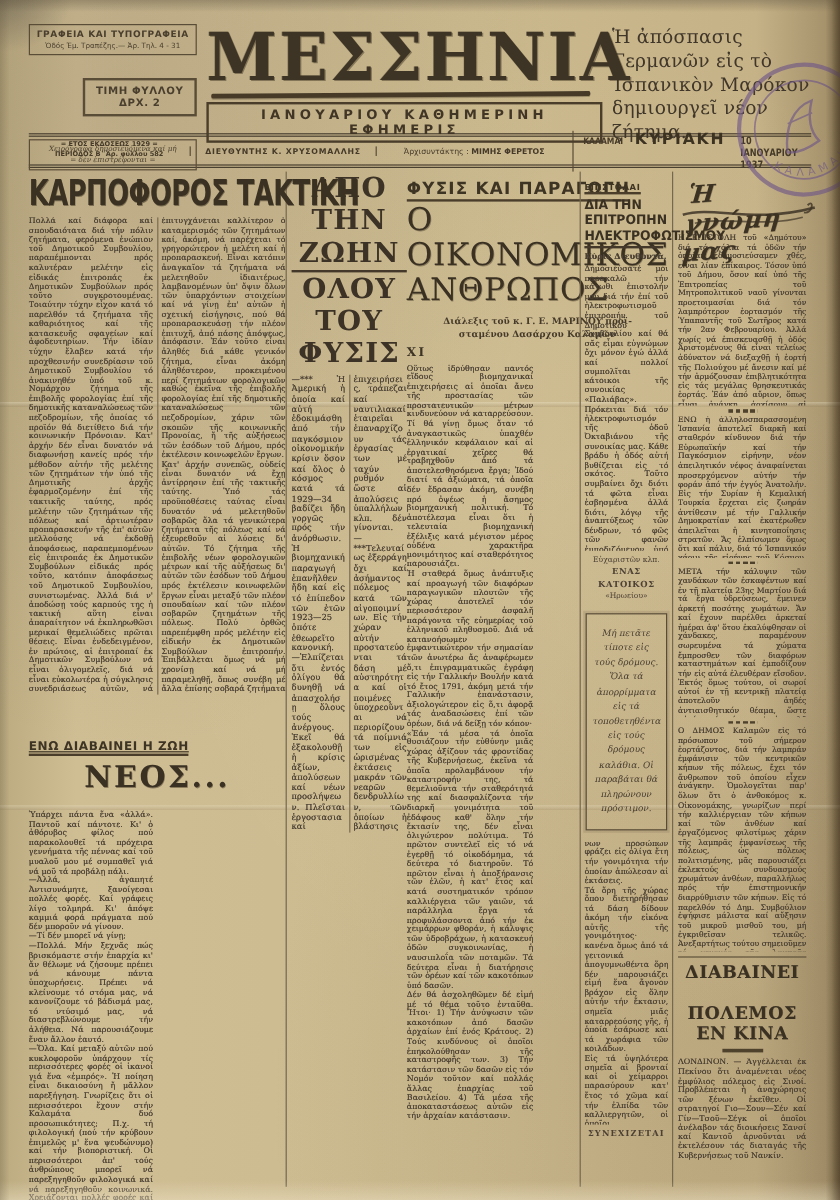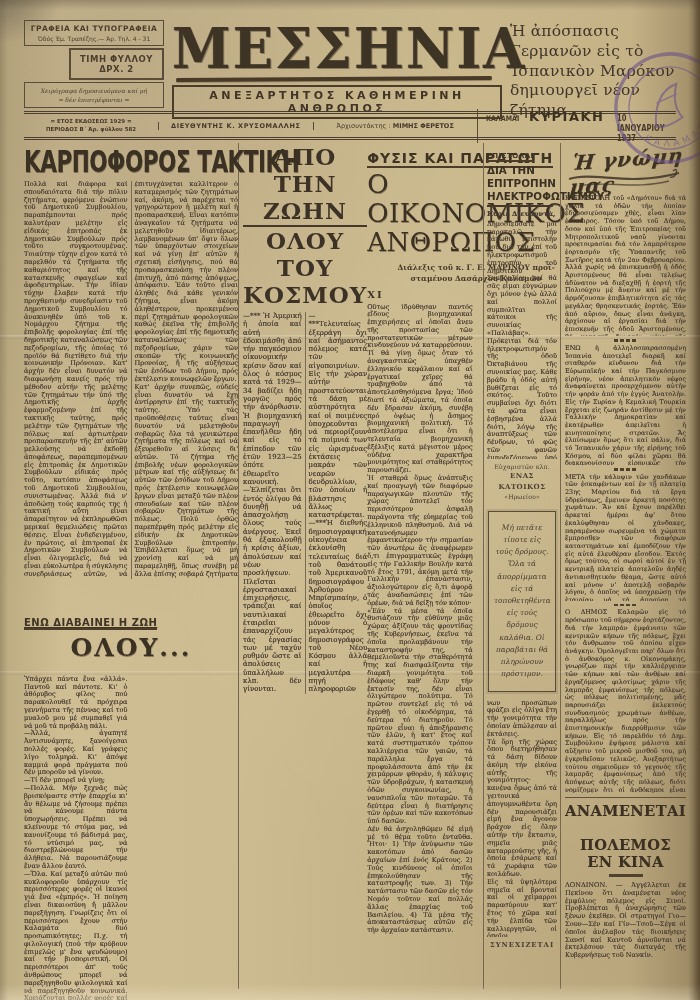--- a/index.html
+++ b/index.html
@@ -17,21 +17,21 @@
   .edge-right{top:0;bottom:0;right:0;width:12px;background:linear-gradient(90deg,transparent,rgba(70,55,33,.6));}
   .edge-left{top:0;bottom:0;left:0;width:8px;background:linear-gradient(90deg,rgba(100,88,64,.30),transparent);}
   .corner-tl{left:0;top:0;width:60px;height:44px;background:radial-gradient(at top left,rgba(70,66,60,.45),transparent 70%);}
   .crease1{left:0;right:0;top:335px;height:4px;background:linear-gradient(rgba(255,250,230,.28),rgba(95,78,50,.15));}
   .crease2{left:0;right:0;top:671px;height:4px;background:linear-gradient(rgba(255,250,230,.22),rgba(95,78,50,.12));}
 
   .sheet{position:absolute;left:24px;top:20px;width:652px;}
 
   
   .mast{display:flex;gap:8px;height:88px;}
-  .info-col{width:140px;display:flex;flex-direction:column;gap:2px;font-family:"DejaVu Sans",sans-serif;}
+  .info-col{width:140px;display:flex;flex-direction:column;gap:19px;font-family:"DejaVu Sans",sans-serif;}
   .ibox{border:1px solid #5a4d38;text-align:center;padding:3px 2px;color:#4a3f2e;}
   .ib-title{font-size:7.5px;font-weight:bold;letter-spacing:.5px;}
   .ib-sub{font-size:6px;margin-top:2px;}
   .ibox.price{font-size:8.5px;font-weight:bold;letter-spacing:.5px;padding:4px 2px;border-width:2px;margin-left:45px;}
   .ibox.ms{font-size:6px;font-style:italic;font-family:"DejaVu Serif",serif;line-height:1.5;}
   .logo-col{width:330px;text-align:center;position:relative;}
   .paper-title{font-size:53px;line-height:56px;font-weight:bold;letter-spacing:2px;color:#3d3425;
     transform:scaleY(1.04);text-shadow:1px 1px 0 rgba(58,47,28,.45), -0.5px 0 0 rgba(58,47,28,.35);}
   .title-rule{height:4px;margin:1px 10px 3px 4px;background:#473b28;border-radius:2px/3px;transform:rotate(-.4deg);box-shadow:0 1px 0 rgba(58,47,28,.3);}
   .paper-subtitle{display:inline-block;border:2px solid #4a3e2b;padding:2px 10px;margin-top:1px;
@@ -139,21 +139,21 @@
         </div>
         <div class="ibox price">ΤΙΜΗ ΦΥΛΛΟΥ ΔΡΧ. 2</div>
         <div class="ibox ms">
           <div>Χειρόγραφα δημοσιευόμενα καί μή</div>
           <div>= δέν ἐπιστρέφονται =</div>
         </div>
       </div>
       <div class="logo-col">
         <div class="paper-title">ΜΕΣΣΗΝΙΑ</div>
         <div class="title-rule"></div>
-        <div class="paper-subtitle">ΑΝΕΞΑΡΤΗΤΟΣ ΚΑΘΗΜΕΡΙΝΗ ΑΝΘΡΩΠΟΣ</div>
+        <div class="paper-subtitle">ΙΑΝΟΥΑΡΙΟΥ ΚΑΘΗΜΕΡΙΝΗ ΕΦΗΜΕΡΙΣ</div>
       </div>
       <div class="note-col">Ἡ ἀπόσπασις Γερμανῶν εἰς τὸ Ἱσπανικὸν Μαρόκον δημιουργεῖ νέον ζήτημα.</div>
     </header>
 
     <div class="dateline">
       <div class="dl-cell dl1">
         <div>= ΕΤΟΣ ΕΚΔΟΣΕΩΣ 1929 =</div>
         <div>ΠΕΡΙΟΔΟΣ Β΄  Ἀρ. φύλλου 582</div>
       </div>
       <div class="dl-cell dl2">ΔΙΕΥΘΥΝΤΗΣ Κ. ΧΡΥΣΟΜΑΛΛΗΣ</div>
@@ -171,38 +171,38 @@
     <main class="cols">
 
       <section class="c1">
         <article>
           <h1 class="head-a">ΚΑΡΠΟΦΟΡΟΣ ΤΑΚΤΙΚΗ</h1>
           <div class="twocol body h-a">Πολλά καί διάφορα καί σπουδαιότατα διά τήν πόλιν ζητήματα, φερόμενα ἐνώπιον τοῦ Δημοτικοῦ Συμβουλίου, παραπέμπονται πρός καλυτέραν μελέτην εἰς εἰδικάς ἐπιτροπάς ἐκ Δημοτικῶν Συμβούλων πρός τοῦτο συγκροτουμένας. Τοιαύτην τύχην εἶχον κατά τό παρελθόν τά ζητήματα τῆς καθαριότητος καί τῆς κατασκευῆς σφαγείων καί ἀφοδευτηρίων. Τήν ἰδίαν τύχην ἔλαβεν κατά τήν προχθεσινήν συνεδρίασιν τοῦ Δημοτικοῦ Συμβουλίου τό ἀνακινηθέν ὑπό τοῦ κ. Νομάρχου ζήτημα τῆς ἐπιβολῆς φορολογίας ἐπί τῆς δημοτικῆς καταναλώσεως τῶν πεζοδρομίων, τῆς ὁποίας τό προϊόν θά διετίθετο διά τήν κοινωνικήν Πρόνοιαν. Κατ' ἀρχήν δέν εἶναι δυνατόν νά διαφωνήσῃ κανείς πρός τήν μέθοδον αὐτήν τῆς μελέτης τῶν ζητημάτων τήν ὑπό τῆς Δημοτικῆς ἀρχῆς ἐφαρμοζομένην ἐπί τῆς τακτικῆς ταύτης, πρός μελέτην τῶν ζητημάτων τῆς πόλεως καί ἀρτιωτέραν προπαρασκευήν τῆς ἐπ' αὐτῶν μελλούσης νά ἐκδοθῇ ἀποφάσεως, παραπεμπομένων εἰς ἐπιτροπάς ἐκ Δημοτικῶν Συμβούλων εἰδικάς πρός τοῦτο, κατόπιν ἀποφάσεως τοῦ Δημοτικοῦ Συμβουλίου, συνιστωμένας. Ἀλλά διά ν' ἀποδώσῃ τούς καρπούς της ἡ τακτική αὕτη εἶναι ἀπαραίτητον νά ἐκπληρωθῶσι μερικαί θεμελιώδεις πρῶται θέσεις. Εἶναι ἐνδεδειγμένον, ἐν πρώτοις, αἱ ἐπιτροπαί ἐκ Δημοτικῶν Συμβούλων νά εἶναι ὀλιγομελεῖς, διά νά εἶναι εὐκολωτέρα ἡ σύγκλησις συνεδριάσεως αὐτῶν, νά ἐπιτυγχάνεται καλλίτερον ὁ καταμερισμός τῶν ζητημάτων καί, ἀκόμη, νά παρέχεται τό γρηγορώτερον ἡ μελέτη καί ἡ προπαρασκευή. Εἶναι κατόπιν ἀναγκαῖον τά ζητήματα νά μελετηθοῦν ἰδιαιτέρως, λαμβανομένων ὑπ' ὄψιν ὅλων τῶν ὑπαρχόντων στοιχείων καί νά γίνῃ ἐπ' αὐτῶν ἡ σχετική εἰσήγησις, πού θά προπαρασκευάσῃ τήν πλέον ἐπιτυχῆ, ἀπό πάσης ἀπόψεως, ἀπόφασιν. Ἐάν τοῦτο εἶναι ἀληθές διά κάθε γενικόν ζήτημα, εἶναι ἀκόμη ἀληθέστερον, προκειμένου περί ζητημάτων φορολογικῶν καθώς ἐκεῖνα τῆς ἐπιβολῆς φορολογίας ἐπί τῆς δημοτικῆς καταναλώσεως τῶν πεζοδρομίων, χάριν τῶν σκοπῶν τῆς κοινωνικῆς Προνοίας, ἤ τῆς αὐξήσεως τῶν ἐσόδων τοῦ Δήμου, πρός ἐκτέλεσιν κοινωφελῶν ἔργων.
 Κατ' ἀρχήν συνεπῶς, οὐδείς εἶναι δυνατόν νά ἔχῃ ἀντίρρησιν ἐπί τῆς τακτικῆς ταύτης. Ὑπό τάς προϋποθέσεις ταύτας εἶναι δυνατόν νά μελετηθοῦν σοβαρῶς ὅλα τά γενικώτερα ζητήματα τῆς πόλεως καί νά ἐξευρεθοῦν αἱ λύσεις δι' αὐτῶν. Τό ζήτημα τῆς ἐπιβολῆς νέων φορολογικῶν μέτρων καί τῆς αὐξήσεως δι' αὐτῶν τῶν ἐσόδων τοῦ Δήμου πρός ἐκτέλεσιν κοινωφελῶν ἔργων εἶναι μεταξύ τῶν πλέον σπουδαίων καί τῶν πλέον σοβαρῶν ζητημάτων τῆς πόλεως. Πολύ ὀρθῶς παρεπέμφθη πρός μελέτην εἰς εἰδικήν ἐκ Δημοτικῶν Συμβούλων ἐπιτροπήν. Ἐπιβάλλεται ὅμως νά μή χρονίσῃ καί νά μή παραμεληθῇ, ὅπως συνέβη μέ ἄλλα ἐπίσης σοβαρά ζητήματα τῆς πόλεως. Ἐντεῦθεν δυνάμεθα νά ἀναμένωμεν καρποφόρον ἀπόδοσιν τῆς τακτικῆς ταύτης ὑπέρ τῶν γενικωτέρων συμφερόντων τῆς πόλεως καί τῶν κατοίκων της.</div>
         </article>
         <article style="display:flex;flex-direction:column;flex:1;">
           <div class="kicker life-kick">ΕΝΩ ΔΙΑΒΑΙΝΕΙ Η ΖΩΗ</div>
-          <h2 class="head-alla">ΟΛΟΥ...</h2>
+          <h2 class="head-alla">ΝΕΟΣ...</h2>
           <div class="twocol body h-life">
             <span>Ὑπάρχει πάντα ἕνα «ἀλλά». Παντοῦ καί πάντοτε. Κι' ὁ ἀθόρυβος φίλος πού παρακολουθεῖ τά πρόχειρα γεννήματα τῆς πέννας καί τοῦ μυαλοῦ μου μέ συμπαθεῖ γιά νά μοῦ τά προβάλῃ πάλι.
 —Ἀλλά, ἀγαπητέ Ἀντισυνάμητε, ξανοίγεσαι πολλές φορές. Καί γράφεις λίγο τολμηρά. Κι' ἀπόψε καμμιά φορά πράγματα πού δέν μποροῦν νά γίνουν.
 —Τί δέν μπορεῖ νά γίνῃ;
 —Πολλά. Μήν ξεχνᾶς πώς βρισκόμαστε στήν ἐπαρχία κι' ἄν θέλωμε νά ζήσουμε πρέπει νά κάνουμε πάντα ὑποχωρήσεις. Πρέπει νά κλείνουμε τό στόμα μας, νά κανονίζουμε τό βάδισμά μας, τό ντύσιμό μας, νά διαστρεβλώνουμε τήν ἀλήθεια. Νά παρουσιάζουμε ἕναν ἄλλον ἑαυτό.
 —Ὅλα. Καί μεταξύ αὐτῶν πού κυκλοφοροῦν ὑπάρχουν τίς περισσότερες φορές οἱ ἱκανοί γιά ἕνα «ἐμπρός». Ἡ ποίηση εἶναι δικαιοσύνη ἤ μᾶλλον παρεξήγηση. Γνωρίζεις ὅτι οἱ περισσότεροι ἔχουν στήν Καλαμάτα δυό προσωπικότητες; Π.χ. τή φιλολογική (πού τήν κρύβουν ἐπιμελῶς μ' ἕνα ψευδώνυμο) καί τήν βιοποριστική. Οἱ περισσότεροι ἀπ' τούς ἀνθρώπους μπορεῖ νά παρεξηγηθοῦν φιλολογικά καί νά παρεξηγηθοῦν κοινωνικά. Χρειάζονται πολλές φορές καί λένε· «Ἀξίζει ν' ἀπευθύνεται κανείς στούς λίγους; Κι ἀξίζει νά γράφῃ, νά δικαιώνεται ὡς διανοούμενος, γιά νά τόν παρερμηνεύουν οἱ πολλοί;»
 —Ἀλλά δέν τ' ἀγνοεῖ φυσικά κανείς πώς τό πρόγραμμα αὐτό δέν μπορεῖ νά κρατήσῃ. Ἡ καθημερινή ἐμφάνιση στό προσκήνιο τῆς ζωῆς ἔχει τά βλάβη της περισσότερο. Δυστυχῶς ὁ πολύς κόσμος βλέπει τήν ἐπιφάνεια. Δέν ἔχει τή δύναμη νά μπῇ στήν οὐσία. Μιλᾶ γιά συντροφιές, γιά ἐπαγγελίες στίς γιορτές, γιά ἀποκριάτικες. Πολύ φοβοῦμαι πώς κάνω λάθος· θά μείνουν κάποια. Δέν λέω. Ὑπάρχουν ἄνθρωποι πού μπορεῖ νά τ' ἀφήσουν ὅλα. Μά ἔχει χαρβάλωμα ἡ σοφία. Κι' ἡ ὠφέλεια θά ἔρθῃ μόνο ἀπό τούς θαρραλέους, πού μιλοῦν καί ἡ ἔπαρσις ἀκόμη δέν τούς ἔχει κυριεύσει.</span>
             
           </div>
         </article>
       </section>
 
       <section class="c2">
         <article>
           <h1 class="head-world">
             <span class="hw1">ΑΠΟ ΤΗΝ ΖΩΗΝ</span><br>
-            <span>ΟΛΟΥ ΤΟΥ ΚΟΣΜΟΥ</span>
+            <span>ΟΛΟΥ ΤΟΥ ΦΥΣΙΣ</span>
           </h1>
           <div class="twocol body h-world" style="font-size:7px;line-height:8.3px;">—*** Ἡ Ἀμερική ἡ ὁποία καί αὐτή ἐδοκιμάσθη ἀπό τήν παγκόσμιον οἰκονομικήν κρίσιν ὅσον καί ὅλος ὁ κόσμος κατά τά 1929—34 βαδίζει ἤδη γοργῶς πρός τήν ἀνόρθωσιν. Ἡ βιομηχανική παραγωγή ἐπανῆλθεν ἤδη καί εἰς τό ἐπίπεδον τῶν ἐτῶν 1923—25 ὁπότε ἐθεωρεῖτο κανονική.
 —Ἐλπίζεται ὅτι ἐντός ὀλίγου θά δυνηθῇ νά ἀπασχολήσῃ ὅλους τούς ἀνέργους. Ἐκεῖ θά ἐξακολουθῇ ἡ κρίσις ἀξίων, ἀπολύσεων καί νέων προσλήψεων. Πλεῖσται ἐργοστασιακαί ἐπιχειρήσεις, τράπεζαι καί ναυτιλιακαί ἑταιρεῖαι ἐπαναρχίζουν τάς ἐργασίας των μέ ταχύν ρυθμόν ὥστε αἱ ἀπολύσεις ὑπαλλήλων κλπ. δέν γίνονται.
 —***Τελευταίως ἐξερράγη ὄχι καί ἀσήμαντος πόλεμος κατά τῶν αἰγοποιμνίων. Εἰς τήν χώραν αὐτήν προστατεύονται τά δάση μέ αὐστηρότητα καί οἱ ποιμένες ὑποχρεοῦνται νά περιορίζουν τά ποίμνιά των εἰς ὡρισμένας ἐκτάσεις μακράν τῶν νεαρῶν δενδρυλλίων, τῶν ὁποίων ἡ βλάστησις ἄλλως καταστρέφεται.
 —***Ἡ διεθνής δημοσιογραφική οἰκογένεια ἐκλονίσθη τελευταίως διά τοῦ θανάτου τοῦ Ἀμερικανοῦ δημοσιογράφου Ἀρθούρου Μπρίσμπαίην, ὁ ὁποῖος ἐθεωρεῖτο ὄχι μόνον ὁ μεγαλύτερος δημοσιογράφος τοῦ Νέου Κόσμου ἀλλά καί ἡ μεγαλυτέρα πηγή πληροφοριῶν τῆς Ἀμερικῆς. Ὁ Μπρίσμπαίην κατ' ἀρχάς διεκρίθη ὡς ἀστυνομικός συντάκτης. Αἱ ἐπιτυχίαι του ἦσαν τόσον μεγάλαι ὥστε κατώρθωσε νά αὐξήσῃ τήν κυκλοφορίαν τῆς ἐφημερίδος του ἀπό 300 εἰς 900 χιλ. φύλλα ἐντός ἑνός μόνου χρόνου.
 —Ὁ Μπρίσμπαίην τελευταίως εἶχεν ἐπιδοθῆ εἰς τά τυπογραφικά θέματα ἐπίσης ἐπιτυχῶς. Ἐξέδωσε περιοδικά καί ἐφημερίδας εἰς ὅλας τάς μεγάλας πόλεις. Κατά τά τελευταῖα μάλιστα ἔτη τό εἰσόδημά του ὑπερέβαινε τό ἑκατομμύριον δολλαρίων ἐτησίως, ποσόν τό ὁποῖον οὐδείς ἄλλος δημοσιογράφος τοῦ κόσμου ἐπέτυχε μέχρι σήμερον.
 —Ὁ Κουπαγιάδο ἀπεφάσισε καί ἵδρυσε νέαν «Κλινικήν» πρός περίθαλψιν τῶν αὐτοκινήτων εἰς τάς κλινικάς τοῦ ἐξωτερικοῦ. Εἰς τήν Ἑλληνικήν πρωτεύουσαν κατηρτίσθησαν τηλεσκοπικά συνεργεῖα ἀπό τά ὁποῖα ἐξοστρακίζονται οἱ πλάνητες τοῦ δρόμου καί μόλις φανῇ κανένα ἄπορον θῦμα τροχαίου δυστυχήματος δι' αὐτοκινήτων ἀμέσως συλλαμβάνεται ἀπό τούς φρουρούς.</div>
         </article>
         <article style="display:flex;flex-direction:column;flex:1;">
           <div class="kicker nat-kick">ΦΥΣΙΣ ΚΑΙ ΠΑΡΑΓΩΓΗ</div>
@@ -256,21 +256,21 @@
           <div class="body op-p">Η ΕΠΙΣΤΟΛΗ τοῦ «Δημότου» διά τά χάλια τά ὁδῶν τήν ὁποίαν ἐδημοσιεύσαμεν χθές, εἶναι λίαν ἐπίκαιρος. Τόσον ὑπό τοῦ Δήμου, ὅσον καί ὑπό τῆς Ἐπιτροπείας τοῦ Μητροπολιτικοῦ ναοῦ γίνονται προετοιμασίαι διά τόν λαμπρότερον ἑορτασμόν τῆς Ὑπαπαντῆς τοῦ Σωτῆρος κατά τήν 2αν Φεβρουαρίου. Ἀλλά χωρίς νά ἐπισκευασθῇ ἡ ὁδός Ἀριστομένους θά εἶναι τελείως ἀδύνατον νά διεξαχθῇ ἡ ἑορτή τῆς Πολιούχου μέ ἄνεσιν καί μέ τήν ἁρμόζουσαν ἐπιβλητικότητα εἰς τάς μεγάλας θρησκευτικάς ἑορτάς. Ἐάν ἀπό αὔριον, ὅπως εἶναι ἀνάγκη, ἀρχίσουν αἱ ἐργασίαι διά τήν ἐπισκευήν τῆς ὁδοῦ Ἀριστομένους, θά καταστῇ δυνατόν μέχρι τῆς ἡμέρας ἐκείνης νά ἔχῃ γίνῃ κάτι.</div>
           <div class="dinkus"></div>
           <div class="body op-p">ΕΝΩ ἡ ἀλληλοσπαρασσομένη Ἱσπανία ἀποτελεῖ διαρκῆ καί σταθερόν κίνδυνον διά τήν Εὐρωπαϊκήν καί τήν Παγκόσμιον εἰρήνην, νέον ἀπειλητικόν νέφος ἀναφαίνεται προσερχόμενον αὐτήν τήν φοράν ἀπό τήν ἐγγύς Ἀνατολήν. Εἰς τήν Συρίαν ἡ Κεμαλική Τουρκία ἔρχεται εἰς ζωηράν ἀντίθεσιν μέ τήν Γαλλικήν Δημοκρατίαν καί ἑκατέρωθεν ἀπειλεῖται ἡ κινητοποίησις στρατῶν. Ἄς ἐλπίσωμεν ὅμως ὅτι καί πάλιν, διά τό Ἰσπανικόν χάριν τῆς εἰρήνης τοῦ Κόσμου, αἱ δύο φίλαι χῶραι θά διακανονίσουν εἰρηνικῶς τήν διαφοράν των.</div>
           <div class="dinkus"></div>
           <div class="body op-p">ΜΕΤΑ τήν κάλυψιν τῶν χανδάκων τῶν ἐσκαφέντων καί ἐν τῇ πλατείᾳ 23ης Μαρτίου διά τά ἔργα ὑδρεύσεως, ἔμεινεν ἀρκετή ποσότης χωμάτων. Ἄν καί ἔχουν παρέλθει ἀρκεταί ἡμέραι ἀφ' ὅτου ἐκαλύφθησαν οἱ χάνδακες, παραμένουν σωρευμένα τά χώματα ἔμπροσθεν τῶν διαφόρων καταστημάτων καί ἐμποδίζουν τήν εἰς αὐτά ἐλευθέραν εἴσοδον. Ἐκτός ὅμως τούτου, οἱ σωροί αὐτοί ἐν τῇ κεντρικῇ πλατείᾳ ἀποτελοῦν ἀηδές ἀντιαισθητικόν θέαμα, ὥστε αὐτό καί μόνον ν' ἀποτελῇ σοβαρόν λόγον, ὁ ὁποῖος νά ὑποχρεώσῃ τήν ἑταιρίαν νά τά ἀποσύρῃ τό συντομώτερον.</div>
           <div class="dinkus"></div>
           <div class="body op-p">Ο ΔΗΜΟΣ Καλαμῶν εἰς τό πρόσωπον τοῦ σήμερον ἑορτάζοντος, διά τήν λαμπράν ἐμφάνισιν τῶν κεντρικῶν κήπων τῆς πόλεως, ἔχει τόν ἄνθρωπον τοῦ ὁποίου εἶχεν ἀνάγκην. Ὁμολογεῖται παρ' ὅλων ὅτι ὁ ἀνθοκόμος κ. Οἰκονομάκης, γνωρίζων περί τήν καλλιέργειαν τῶν κήπων καί τῶν ἀνθέων καί ἐργαζόμενος φιλοτίμως χάριν τῆς λαμπρᾶς ἐμφανίσεως τῆς πόλεως, ὡς πόλεως πολιτισμένης, μᾶς παρουσιάζει ἐκλεκτούς συνδυασμούς χρωμάτων ἀνθέων, παραλλήλως πρός τήν ἐπιστημονικήν διαρρύθμισιν τῶν κήπων. Εἰς τό παρελθόν τό Δημ. Συμβούλιον ἐψήφισε μάλιστα καί αὔξησιν τοῦ μικροῦ μισθοῦ του, μή ἐγκριθεῖσαν τελικῶς. Ἀνεξαρτήτως τούτου σημειοῦμεν τό γεγονός τῆς λαμπρᾶς ἐμφανίσεως ἀπό τῆς ἀπόψεως αὐτῆς τῆς πόλεως, διότι νομίζομεν ὅτι οἱ ἀνθόκηποι εἶναι κάτι τό σημαντικόν διά μίαν πόλιν προοδευμένην.</div>
         </div>
         <article class="china" style="display:flex;flex-direction:column;flex:1;">
           <h2 class="head-china">
-            <span>ΑΝΑΜΕΝΕΤΑΙ</span><br>
+            <span>ΔΙΑΒΑΙΝΕΙ</span><br>
             <br>
             <span>ΠΟΛΕΜΟΣ ΕΝ ΚΙΝΑ</span>
           </h2>
           <div class="china-rule"></div>
           <div class="body" style="flex:1;">ΛΟΝΔΙΝΟΝ. — Ἀγγέλλεται ἐκ Πεκίνου ὅτι ἀναμένεται νέος ἐμφύλιος πόλεμος εἰς Σινοί. Προβλέπεται ἡ ἀναχώρησις τῶν ξένων ἐκεῖθεν. Οἱ στρατηγοί Γιο—Σουν—Σέν καί Γίν—Τσοῦ—Σέγκ οἱ ὁποῖοι ἀνέλαβον τάς διοικήσεις Σανσί καί Καντοῦ ἀρνοῦνται νά ἐκτελέσουν τάς διαταγάς τῆς Κυβερνήσεως τοῦ Νανκίν.</div>
         </article>
       </section>
 
     </main>
   </div>

